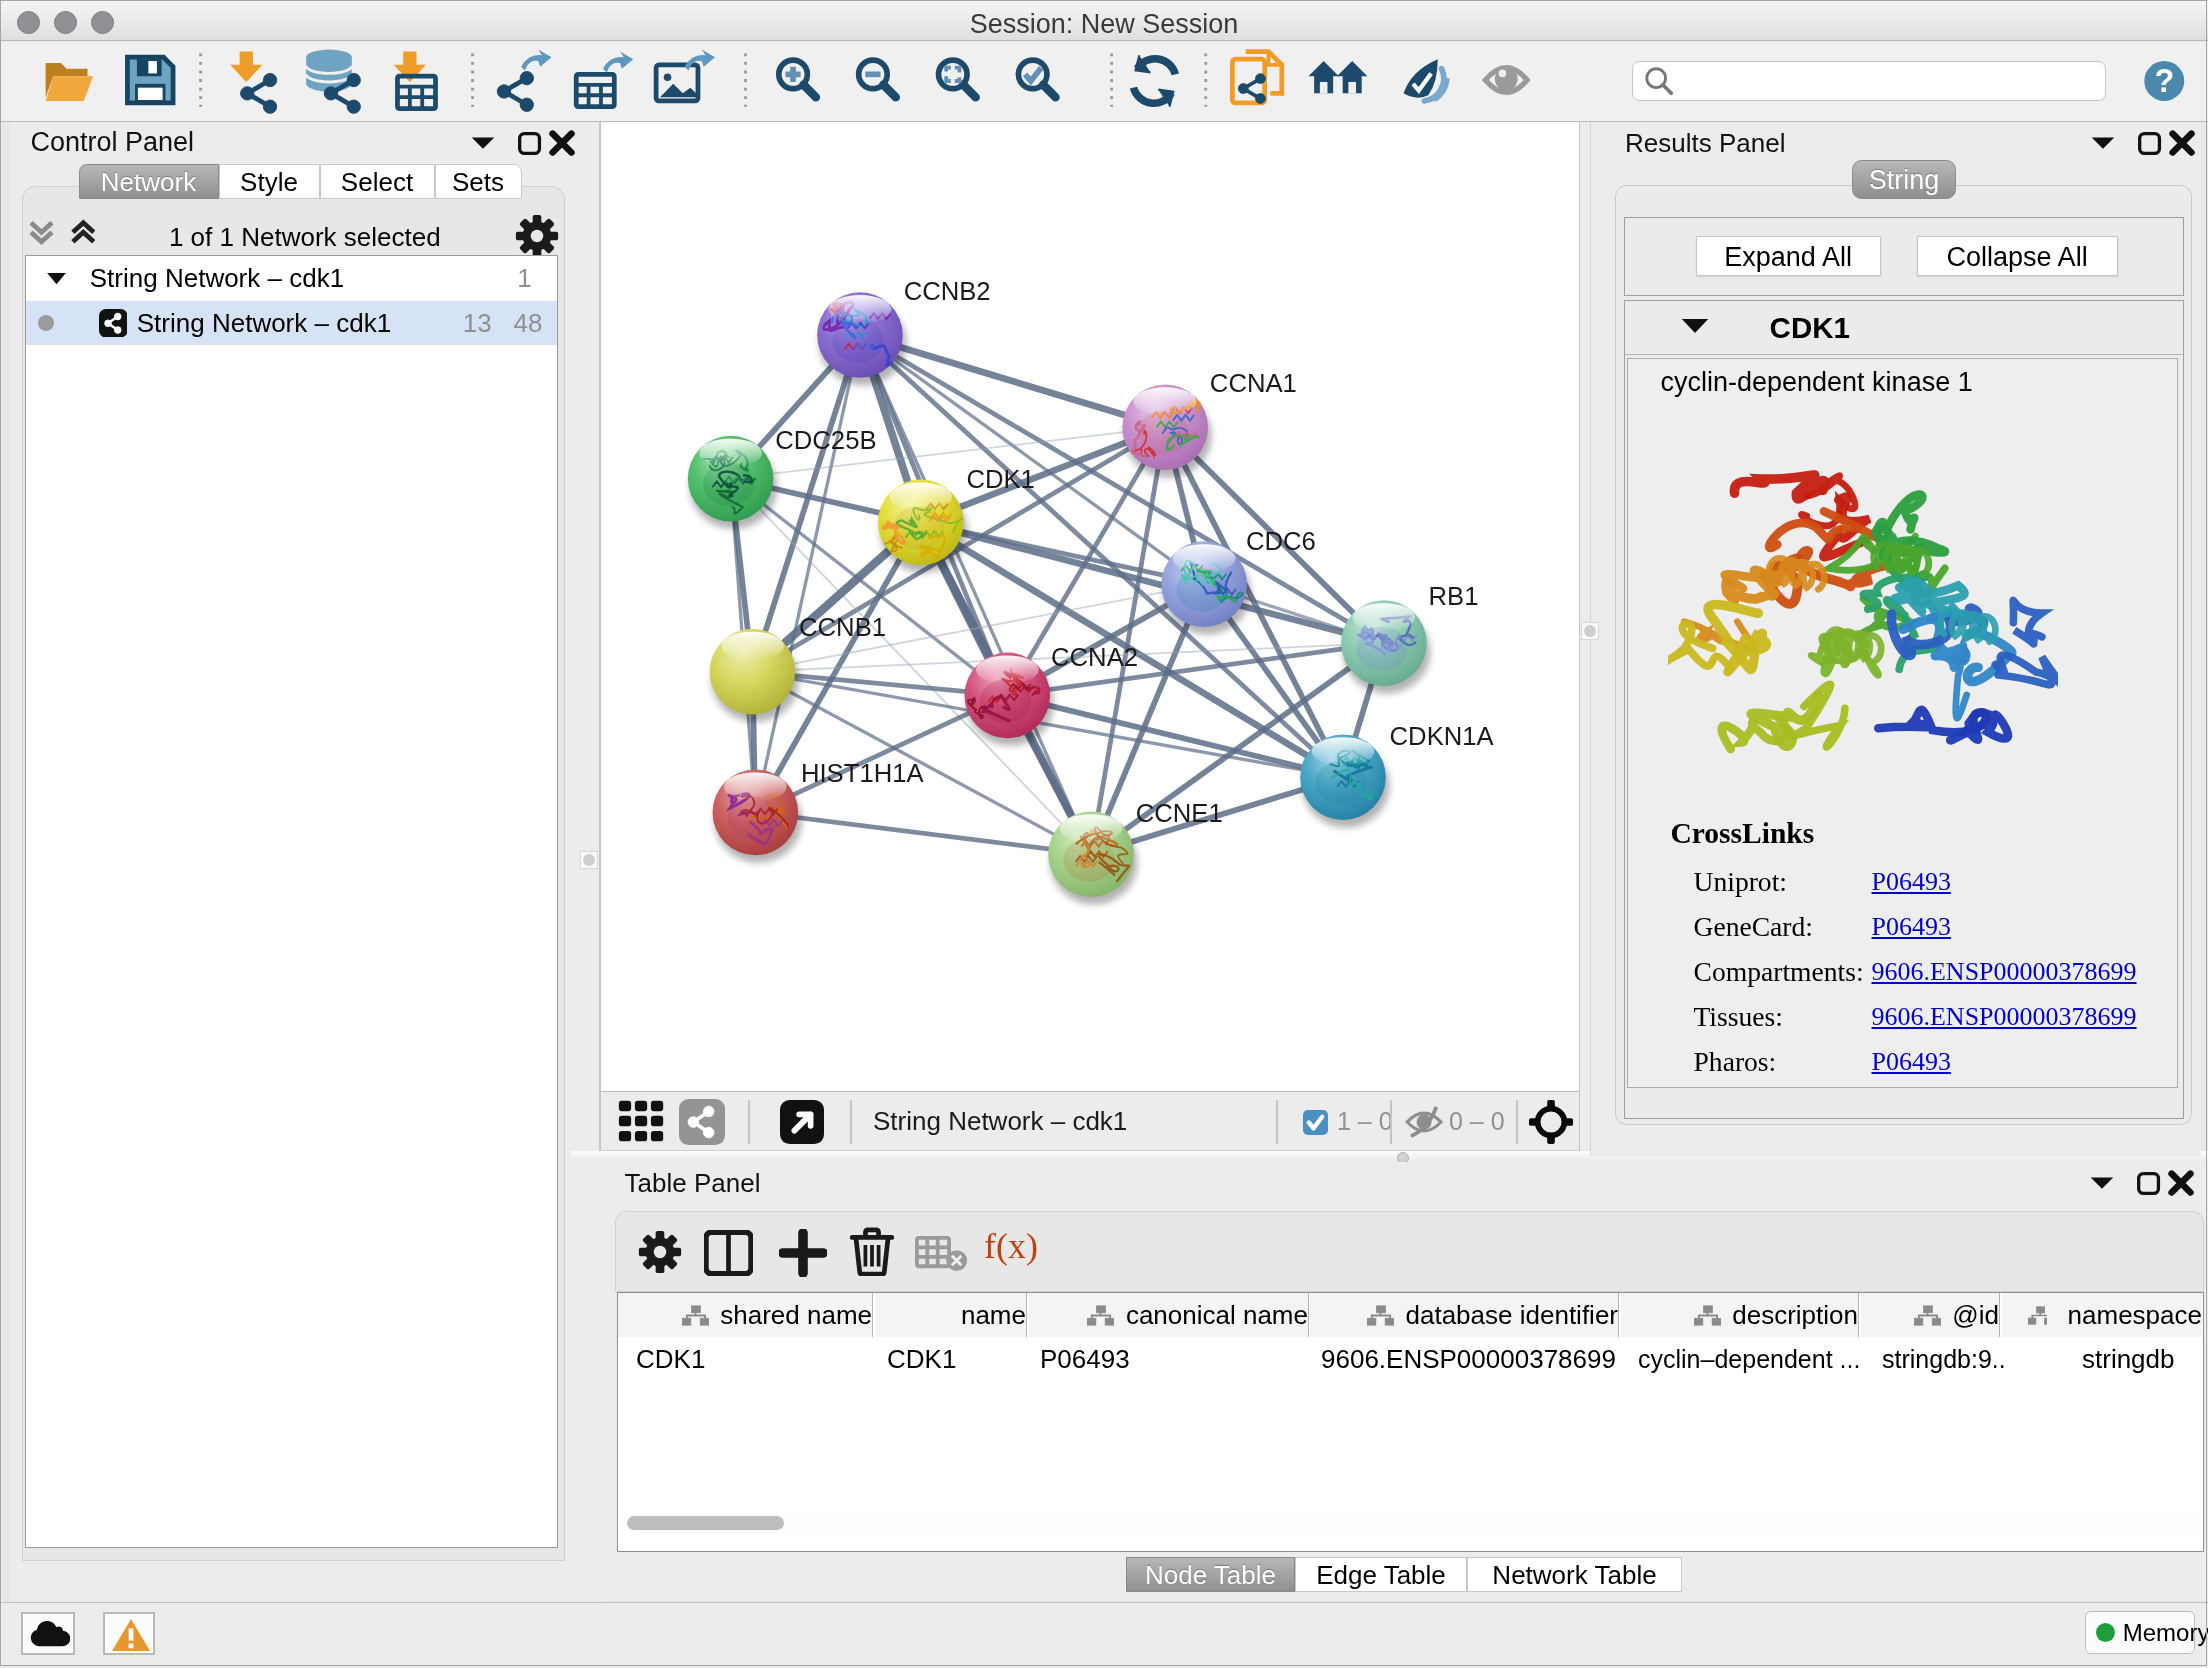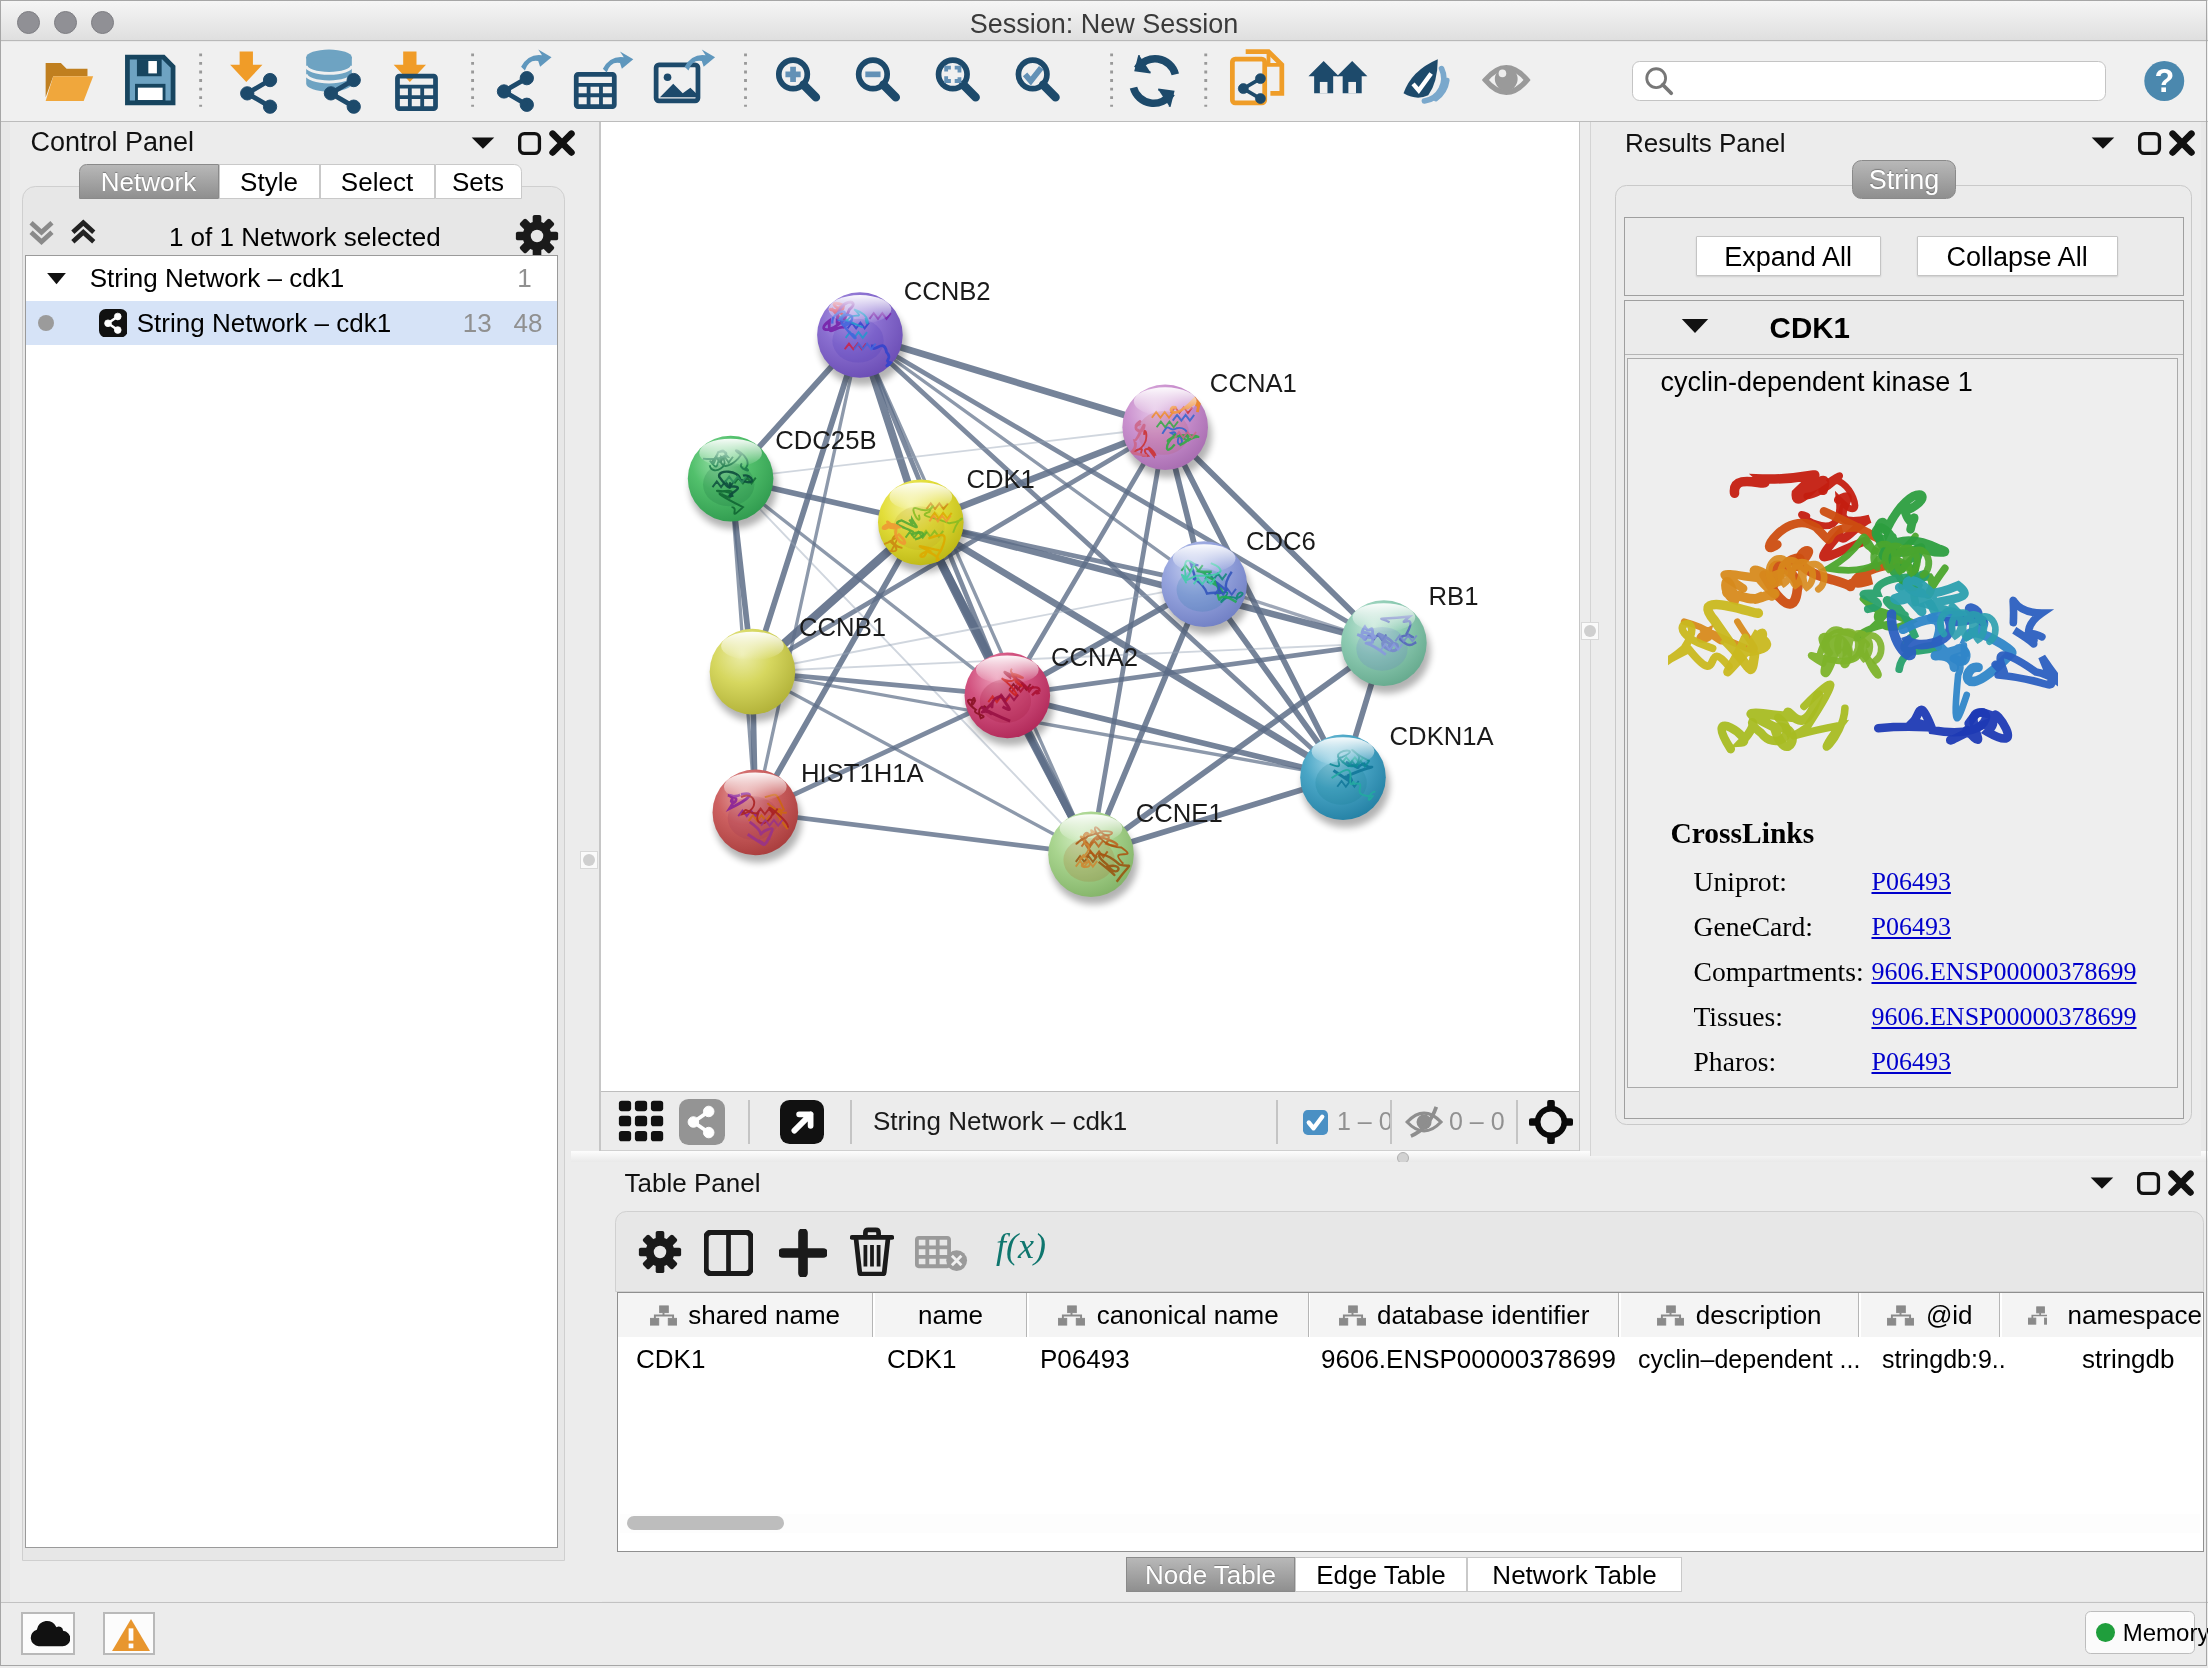--- a/index.html
+++ b/index.html
@@ -65,21 +65,21 @@
   background:#ebebeb; border:1.9px solid #9f9f9f; }
 #rp-inner { position:absolute; left:2.9px; top:57px; width:551px; height:730px;
   background:#eee; border:1px solid #aaa; }
 
 
 #tp-toolbar { position:absolute; left:18px; top:49px; width:1589px; height:81px;
   background:#e7e7e7; border:1px solid #d0d0d0; border-radius:11.4px 11.4px 0 0; }
 #tp-table { position:absolute; left:20px; top:130px; width:1587px; height:260px;
   background:#fff; border:1.9px solid #8f8f8f; }
 .th { position:absolute; top:0; height:44px; border-right:1.9px solid #b5b5b5;
-  font-size:26px; display:flex; align-items:center; justify-content:center; gap:11.4px;
+  font-size:26px; display:flex; align-items:center; justify-content:flex-end; gap:11.4px;
   background:#f4f4f4; }
 .td { position:absolute; top:46px; height:40px; font-size:26px; display:flex;
   align-items:center; white-space:nowrap; overflow:hidden; }
 .th { white-space:nowrap; overflow:hidden; }
 
 #bottomtabs { position:absolute; left:1126px; top:1557px; }
 #statusbar { left:0px; top:1602px; width:2208px; height:67px; background:#ececec;
   border-top:1.9px solid #c2c2c2; }
 
 .link { color:#0000cc; text-decoration:underline; }
@@ -826,21 +826,21 @@
       <path d="M16 19 V42 M23 19 V42 M30 19 V42" stroke="#1a1a1a" stroke-width="4"></path>
     </svg>
     <svg width="53" height="38" style="position:absolute;left:299px;top:22px;" viewBox="0 0 56 40">
       <g stroke="#9a9a9a" fill="none" stroke-width="4">
         <rect x="2" y="4" width="34" height="30" rx="2"></rect>
         <path d="M2 14 H36 M2 24 H36 M13 4 V34 M24 4 V34"></path>
       </g>
       <circle cx="44" cy="28" r="11" fill="#9a9a9a"></circle>
       <path d="M39 23 L49 33 M49 23 L39 33" stroke="#f0f0f0" stroke-width="3"></path>
     </svg>
-    <div style="position:absolute;left:380px;top:13.3px;font-size:36px;color:#0f766e;font-family:'Liberation Serif',serif;font-style:italic;">f(x)</div>
+    <div style="position:absolute;left:368px;top:13.3px;font-size:36px;color:#c2410c;font-family:'Liberation Serif',serif;">f(x)</div>
   </div>
   <div id="tp-table">
     <div class="th" style="left:0;width:255px;"><svg width="27" height="23" viewBox="0 0 28 24">
           <g stroke="#8a8a8a" fill="#8a8a8a">
             <rect x="10" y="2" width="9" height="7"></rect>
             <rect x="0" y="15" width="9" height="7"></rect>
             <rect x="19" y="15" width="9" height="7"></rect>
             <path d="M14 9 V12 M5 15 V12 H24 V15" fill="none" stroke-width="2"></path>
           </g>
         </svg>shared name</div>

